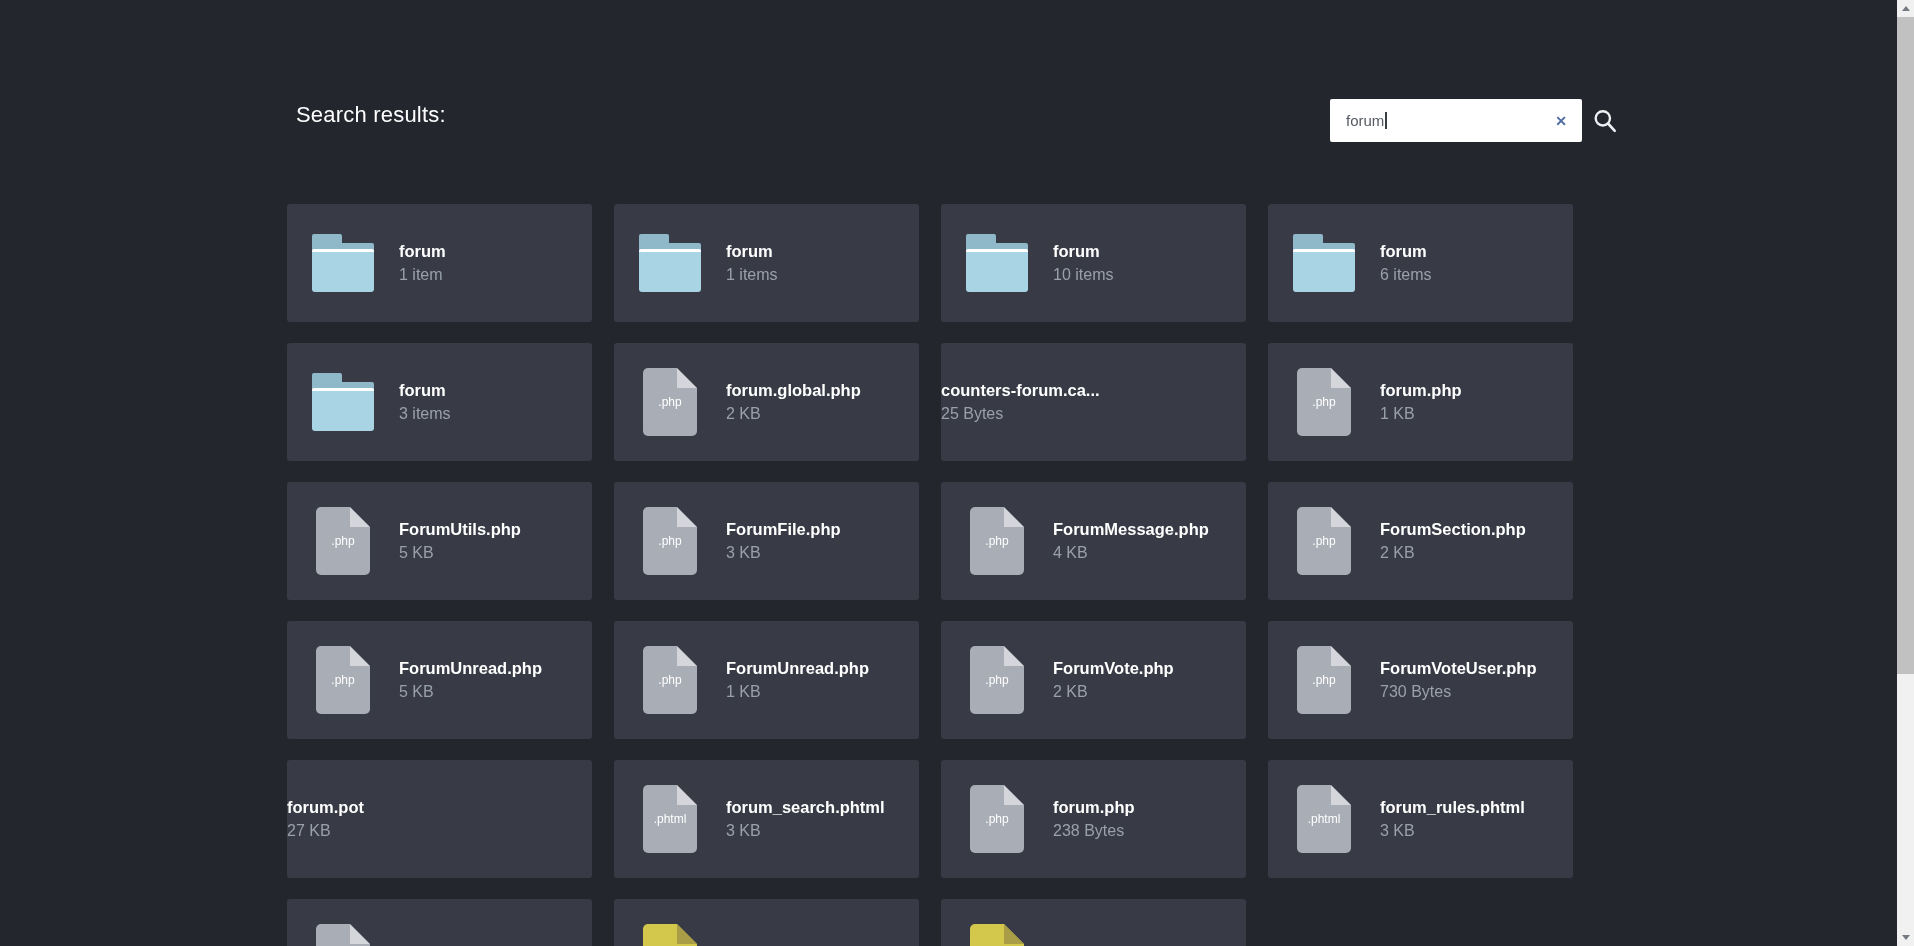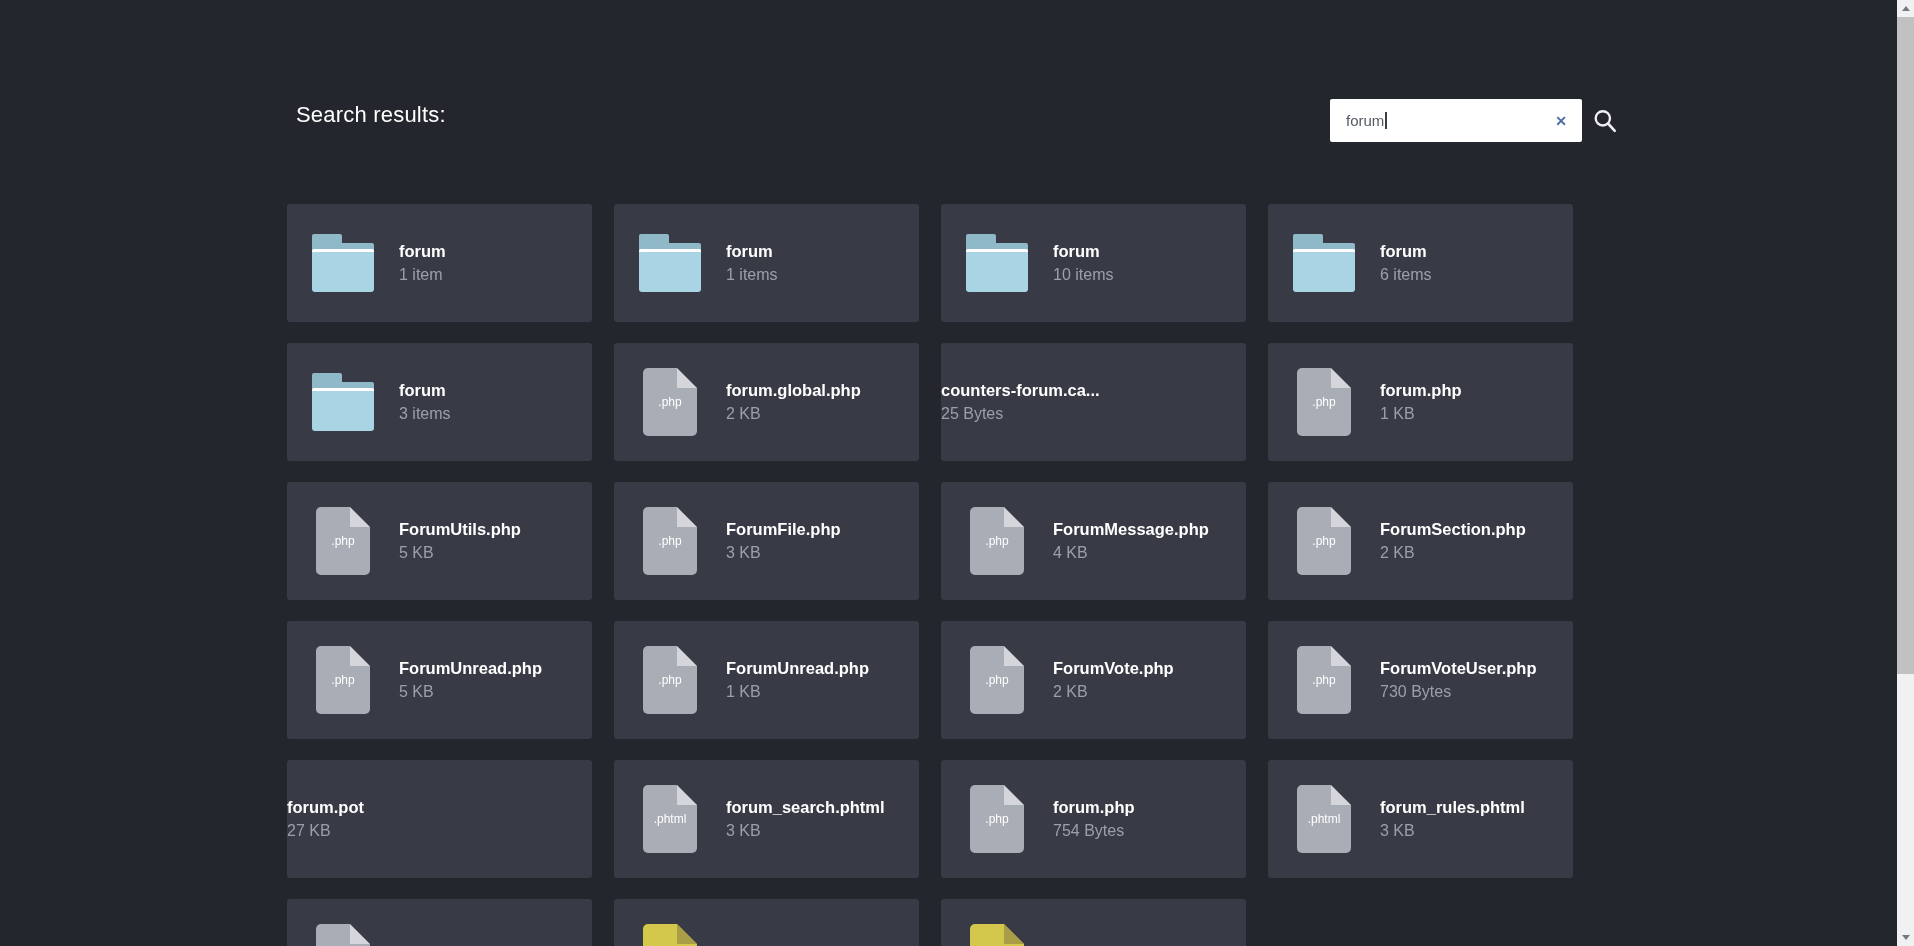--- a/index.html
+++ b/index.html
@@ -318,21 +318,21 @@
   </div>
     <div class="card">
     <div class="icon-slot">
         <div class="file">
           <div class="fold"></div>
           <div class="ext">.php</div>
         </div>
       </div>
     <div class="texts">
       <div class="name">forum.php</div>
-      <div class="meta">754 Bytes</div>
+      <div class="meta">238 Bytes</div>
     </div>
   </div>
     <div class="card">
     <div class="icon-slot">
         <div class="file">
           <div class="fold"></div>
           <div class="ext">.phtml</div>
         </div>
       </div>
     <div class="texts">

